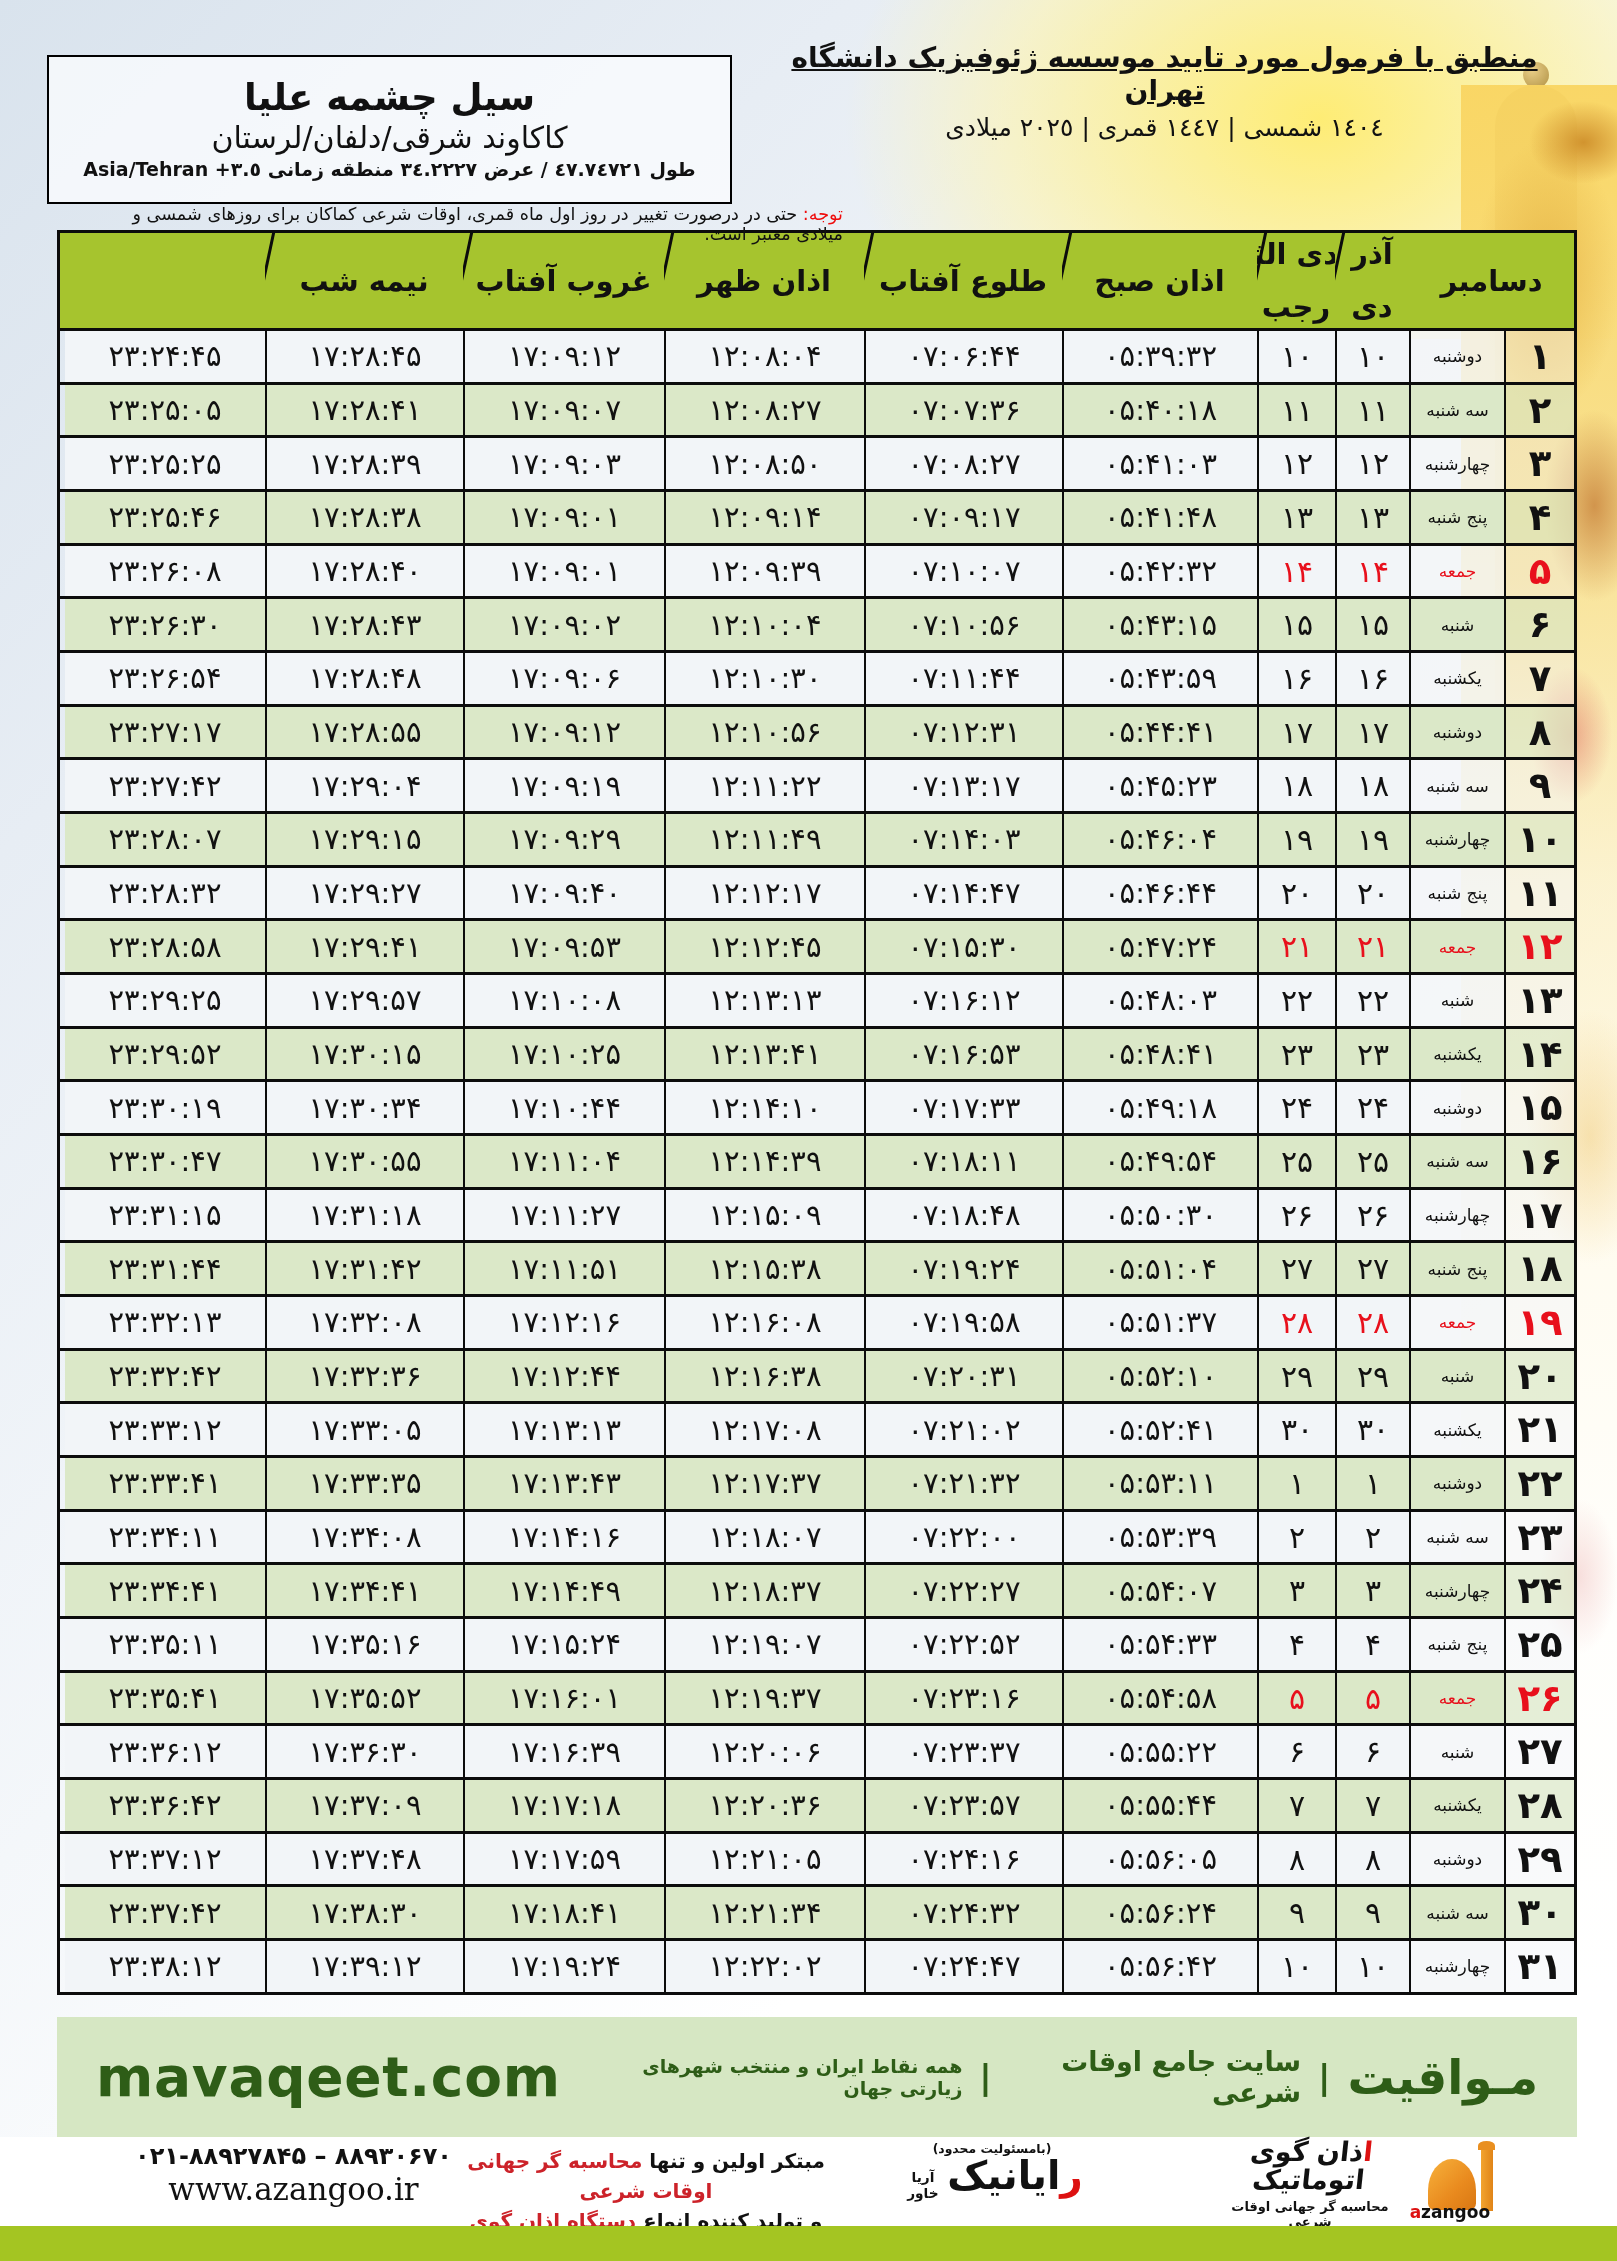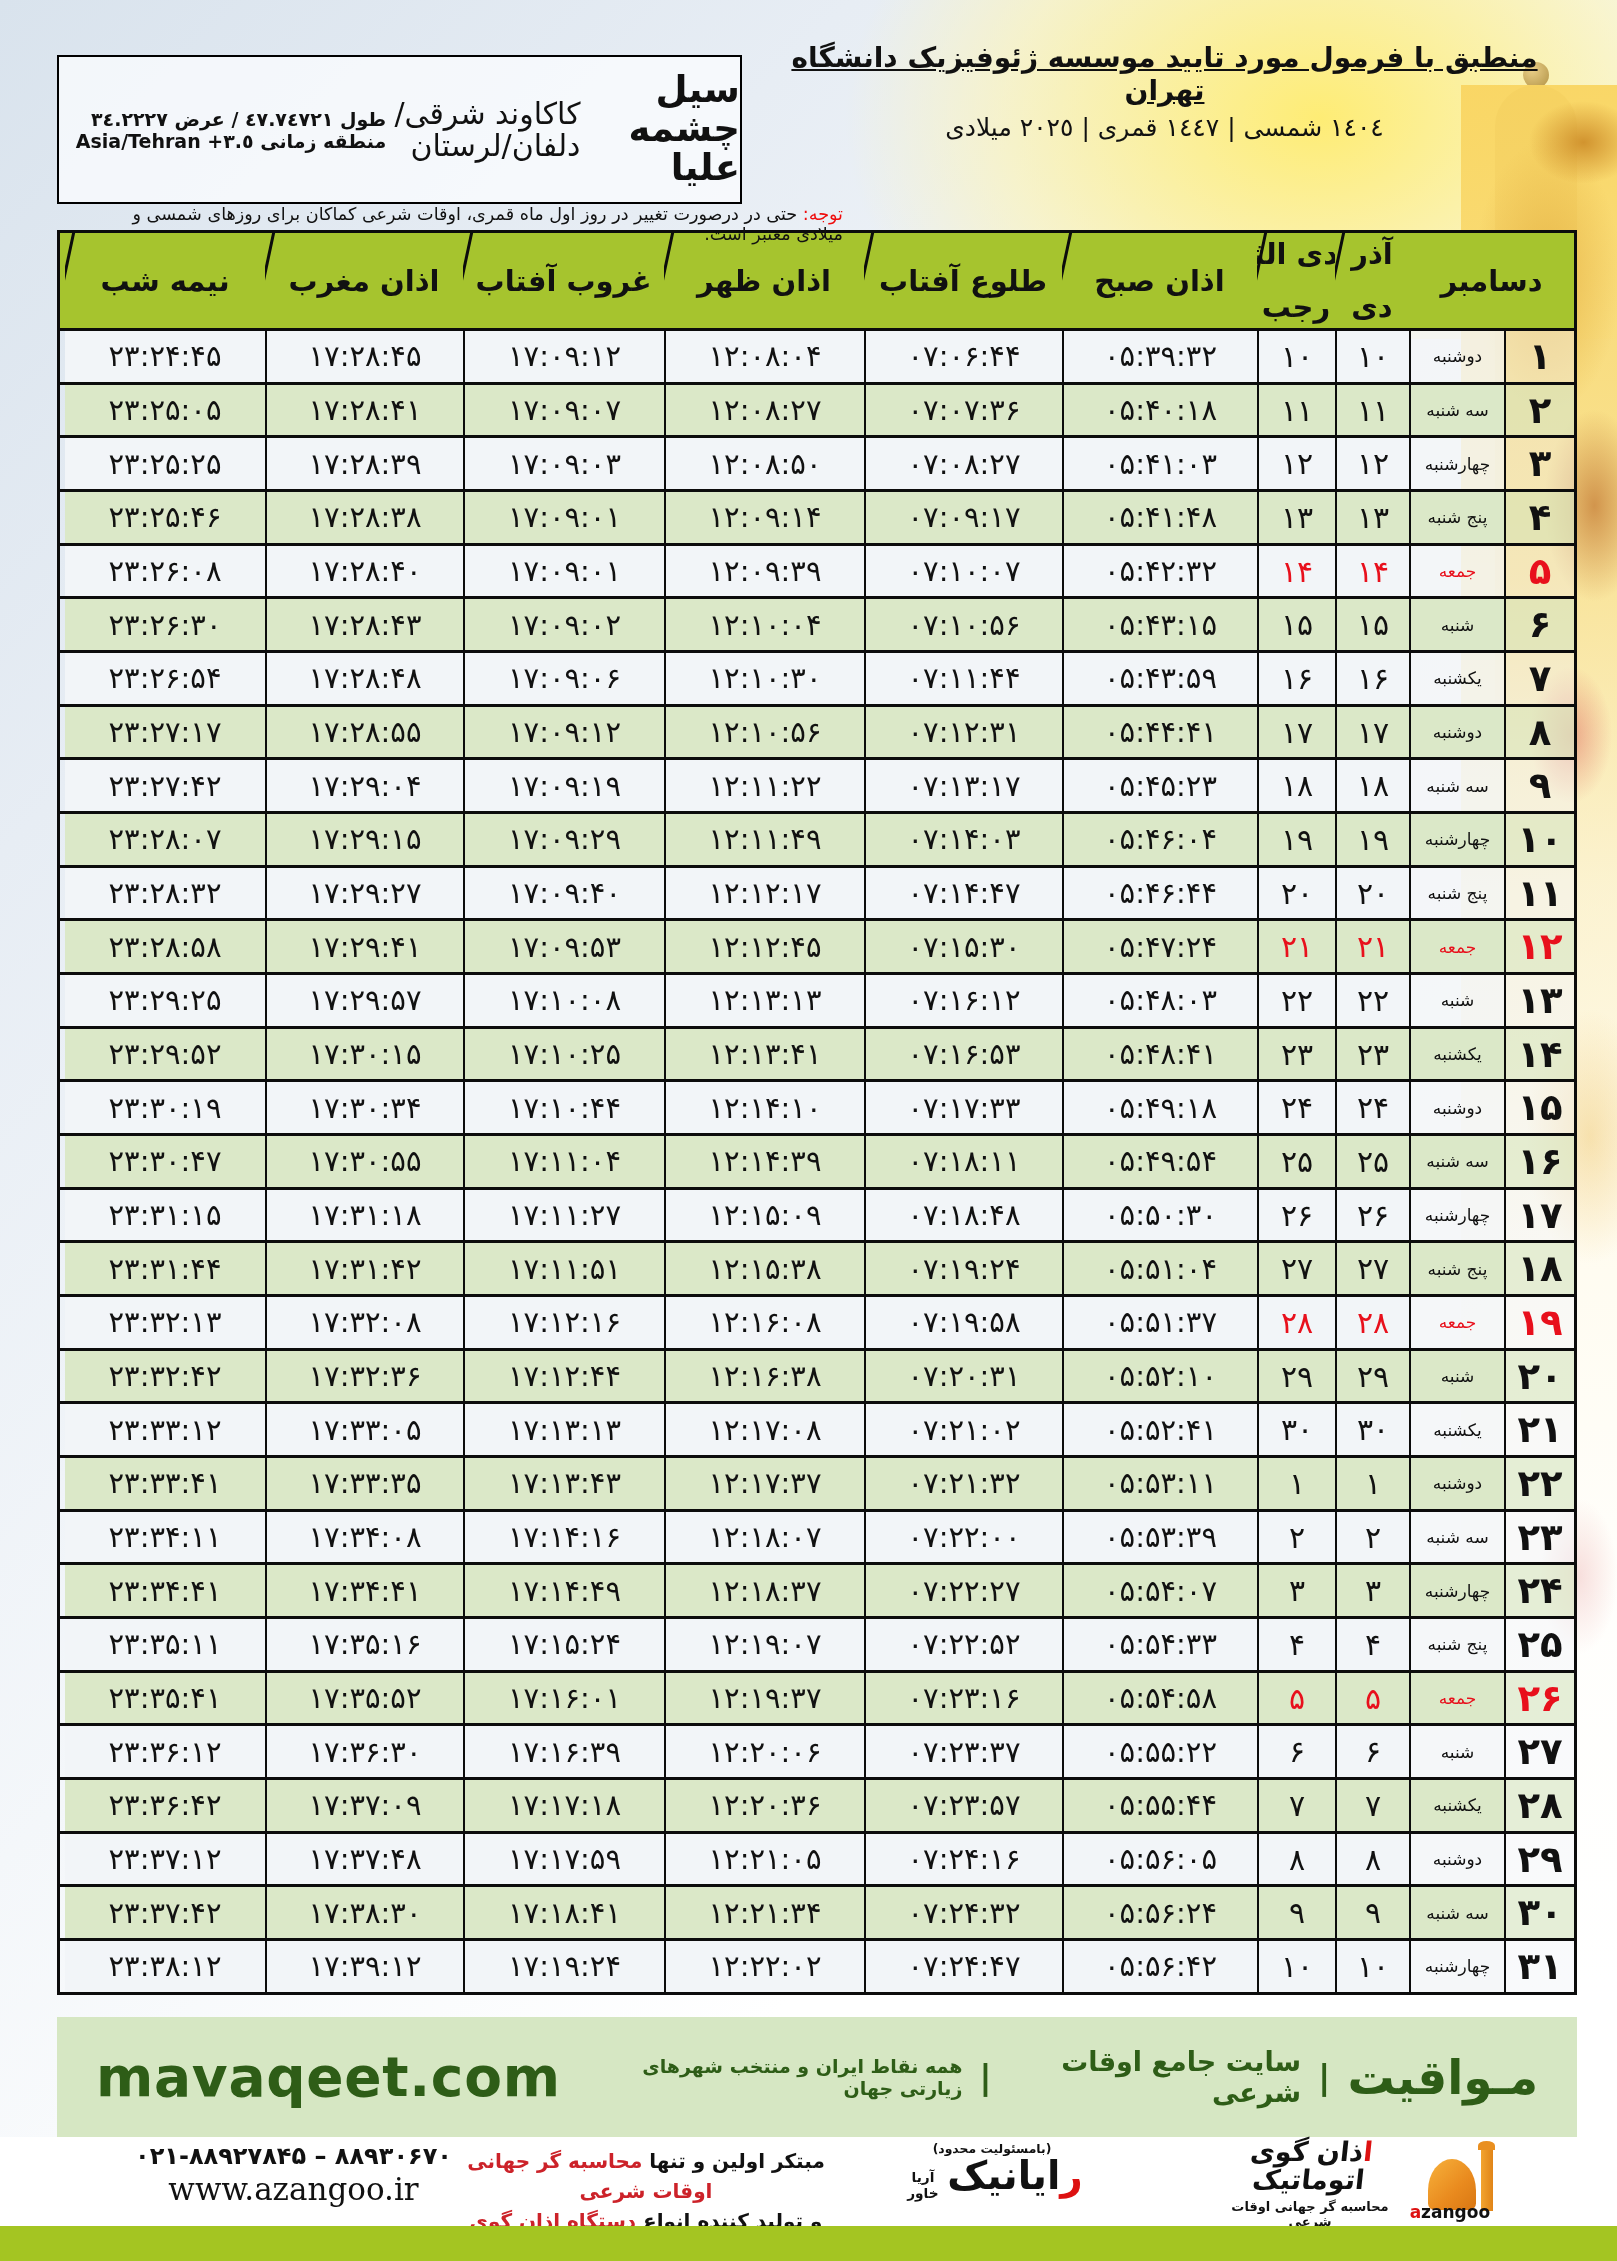--- a/index.html
+++ b/index.html
@@ -19,23 +19,23 @@
   .bg-strip{position:absolute;left:1461px;top:85px;width:157px;height:1912px;z-index:0;
     background:
       radial-gradient(78px 59px at 78% 3%,rgba(205,140,40,.9),rgba(205,140,40,0) 70%),
       radial-gradient(98px 183px at 55% 10%,rgba(231,182,72,.9),rgba(231,182,72,0) 75%),
       radial-gradient(72px 137px at 85% 22%,rgba(193,116,48,.7),rgba(193,116,48,0) 70%),
       radial-gradient(59px 98px at 70% 34%,rgba(214,66,66,.4),rgba(214,66,66,0) 70%),
       radial-gradient(85px 170px at 82% 55%,rgba(238,196,105,.45),rgba(238,196,105,0) 75%),
       radial-gradient(52px 104px at 75% 78%,rgba(230,150,150,.3),rgba(230,150,150,0) 75%),
       linear-gradient(to bottom,rgba(249,213,98,.95) 0%,rgba(249,219,116,.8) 22%,rgba(252,233,164,.5) 42%,rgba(255,244,205,.28) 62%,rgba(255,250,230,.12) 80%,rgba(255,255,255,0) 100%);}
   
-  .loc-box{position:absolute;left:57px;top:55px;width:681px;height:145px;z-index:2;
+  .loc-box{position:absolute;left:47px;top:55px;width:681px;height:145px;z-index:2;
     border:2.6px solid #000;background:rgba(252,253,255,.72);
-    display:flex;justify-content:center;align-items:center;gap:3.9px;direction:rtl;}
+    display:flex;flex-direction:column;justify-content:center;align-items:center;gap:3.9px;direction:rtl;}
   .loc-title{font-size:37px;font-weight:bold;line-height:1.05;}
   .loc-sub{font-size:30px;line-height:1.05;}
   .loc-coords{font-size:19px;font-weight:bold;direction:rtl;}
   .hdr{position:absolute;left:750px;top:38px;width:829px;height:183px;z-index:2;
     display:flex;flex-direction:column;align-items:center;justify-content:flex-start;direction:rtl;text-align:center;}
   .hdr-title{font-size:57px;font-weight:bold;line-height:1.08;letter-spacing:-0.7px;}
   .hdr-sub{font-size:28px;font-weight:bold;margin-top:2.6px;text-decoration:underline;}
   .hdr-years{font-size:25px;margin-top:6.5px;}
   .note{position:absolute;left:57px;top:204px;width:757px;z-index:2;direction:rtl;text-align:right;font-size:17.6px;font-weight:normal;margin-left:29px;}
   .note .red{color:#ef0b0b;}
@@ -149,24 +149,20 @@
     <div class="cell">
         <span class="slant"></span>
         <span>اذان ظهر</span>
       </div>
     <div class="cell">
         <span class="slant"></span>
         <span>غروب آفتاب</span>
       </div>
     <div class="cell">
         <span class="slant"></span>
-        <span>اذان مغرب</span>
-      </div>
-    <div class="cell">
-        <span class="slant"></span>
         <span>نیمه شب</span>
       </div>
   </div>
   <div style="display:contents;"><div class="trow odd">
     <div class="cell c-day">۱</div>
     <div class="cell c-weekday">دوشنبه</div>
     <div class="cell c-persian">۱۰</div>
     <div class="cell c-hijri">۱۰</div>
     <div class="cell c-time">۰۵:۳۹:۳۲</div>
     <div class="cell c-time">۰۷:۰۶:۴۴</div>

